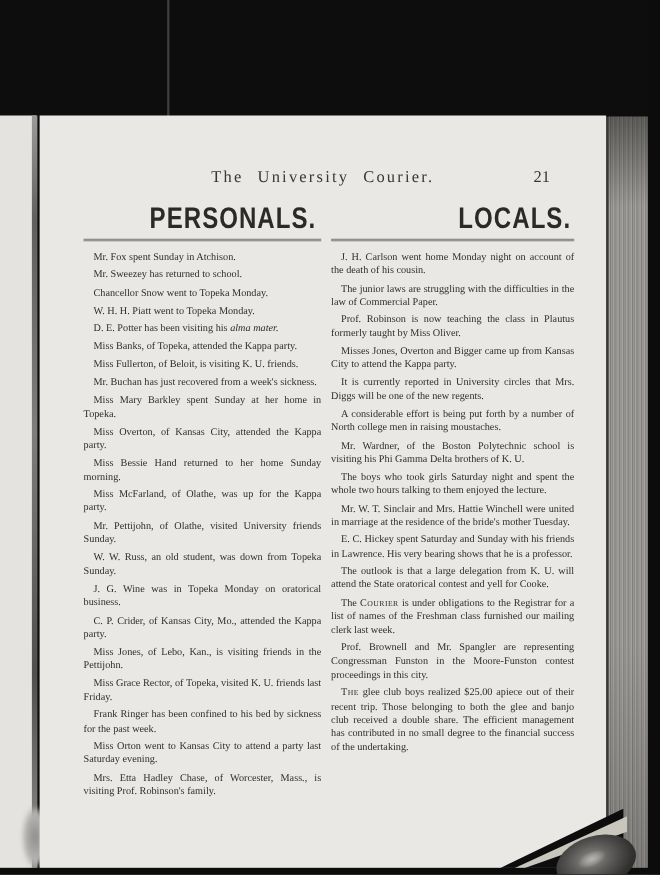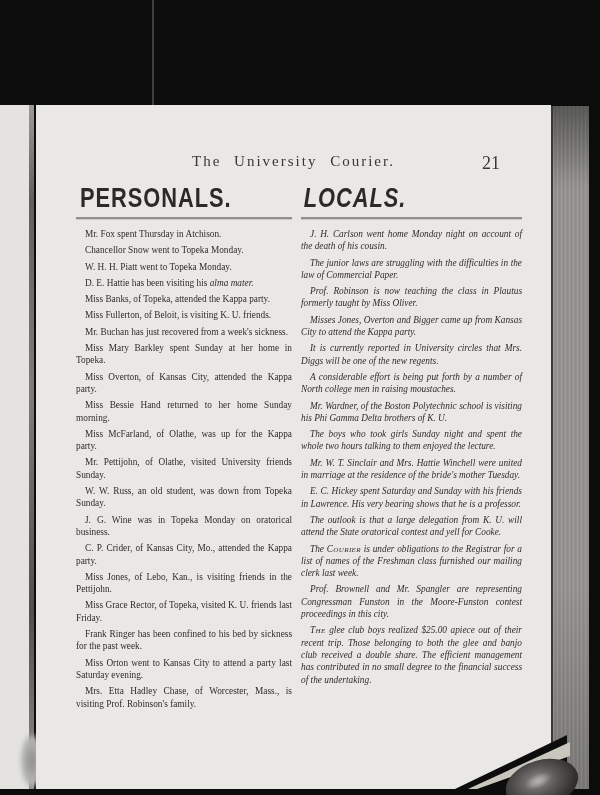--- a/index.html
+++ b/index.html
@@ -18,26 +18,26 @@
           background:radial-gradient(#8d8d8b 0%,#b5b5b3 55%,rgba(228,227,224,0) 75%);filter:blur(2px);}
   
   .fore-edge{position:absolute;left:551px;top:106px;width:38px;height:683px;border-left:2px solid #3a3936;
           background:
             linear-gradient(180deg,rgba(0,0,0,.40) 0%,rgba(0,0,0,0) 12%,rgba(0,0,0,0) 70%,rgba(0,0,0,.18) 100%),
             repeating-linear-gradient(90deg,#94938f 0px,#a8a7a3 1px,#7f7e7a 2px,#9a9995 3px,#8b8a86 4px);}
   
   .page{position:absolute;left:36px;top:105px;width:515px;height:684px;background:#eae8e4;color:#2f2d2b;}
   .masthead-title{position:absolute;left:0;top:48px;width:100%;text-align:center;font-size:15px;
           letter-spacing:2px;word-spacing:7px;color:#3a3836;}
-  .page-number{position:absolute;right:51px;top:48px;font-size:18px;color:#3a3836;}
+  .page-number{position:absolute;right:51px;top:48px;font-size:15px;color:#3a3836;}
   
   .col{position:absolute;top:80px;}
   .col-left{left:40px;width:216px;}
-  .col-right{left:265px;width:221px;font-style:italic;}
-  .col h2{margin:0;text-align:left;font-family:"Liberation Sans",sans-serif;font-weight:700;
+  .col-right{left:265px;width:221px;}
+  .col h2{margin:0;text-align:right;font-family:"Liberation Sans",sans-serif;font-weight:700;
           font-size:23px;line-height:26px;letter-spacing:1px;color:#2b2a28;}
   .col h2 span{display:inline-block;transform:scale(.95,1.18);}
   .rule{height:2px;background:#8f8f8b;margin-top:6px;box-shadow:0 1px 0 rgba(143,143,139,.35);}
   .col p{margin:0 0 4px 0;font-size:9.3px;line-height:12.3px;text-align:justify;text-indent:9px;}
   .col p:first-of-type{margin-top:9px;}
   .sc{font-variant:small-caps;letter-spacing:.4px;}
   
   .corner-black{position:absolute;left:455px;top:735px;width:112px;height:54px;background:#0d0d0d;
           clip-path:polygon(0% 100%,100% 0%,100% 100%);}
   .corner-curl{position:absolute;left:468px;top:742px;width:102px;height:47px;background:#c9c6be;
@@ -63,24 +63,25 @@
   <div class="fore-edge"></div>
   <div class="right-black"></div>
 
   <div class="page">
     <div class="masthead-title">The University Courier.</div>
     <div class="page-number">21</div>
 
     <div class="col col-left">
       <h2><span>PERSONALS.</span></h2>
       <div class="rule"></div>
-      <p>Mr. Fox spent Thursday in Atchison.</p>
+      <p>Mr. Fox spent Sunday in Atchison.</p>
+      <p>Mr. Sweezey has returned to school.</p>
       <p>Chancellor Snow went to Topeka Monday.</p>
       <p>W. H. H. Piatt went to Topeka Monday.</p>
-      <p><span>D. E. Hattie has been visiting his </span><i>alma mater.</i></p>
+      <p><span>D. E. Potter has been visiting his </span><i>alma mater.</i></p>
       <p>Miss Banks, of Topeka, attended the Kappa party.</p>
       <p>Miss Fullerton, of Beloit, is visiting K. U. friends.</p>
       <p>Mr. Buchan has just recovered from a week's sickness.</p>
       <p>Miss Mary Barkley spent Sunday at her home in Topeka.</p>
       <p>Miss Overton, of Kansas City, attended the Kappa party.</p>
       <p>Miss Bessie Hand returned to her home Sunday morning.</p>
       <p>Miss McFarland, of Olathe, was up for the Kappa party.</p>
       <p>Mr. Pettijohn, of Olathe, visited University friends Sunday.</p>
       <p>W. W. Russ, an old student, was down from Topeka Sunday.</p>
       <p>J. G. Wine was in Topeka Monday on oratorical business.</p>
@@ -95,21 +96,21 @@
     <div class="col col-right">
       <h2><span>LOCALS.</span></h2>
       <div class="rule"></div>
       <p>J. H. Carlson went home Monday night on account of the death of his cousin.</p>
       <p>The junior laws are struggling with the difficulties in the law of Commercial Paper.</p>
       <p>Prof. Robinson is now teaching the class in Plautus formerly taught by Miss Oliver.</p>
       <p>Misses Jones, Overton and Bigger came up from Kansas City to attend the Kappa party.</p>
       <p>It is currently reported in University circles that Mrs. Diggs will be one of the new regents.</p>
       <p>A considerable effort is being put forth by a number of North college men in raising moustaches.</p>
       <p>Mr. Wardner, of the Boston Polytechnic school is visiting his Phi Gamma Delta brothers of K. U.</p>
-      <p>The boys who took girls Sunday night and spent the whole two hours talking to them enjoyed the lecture.</p>
+      <p>The boys who took girls Saturday night and spent the whole two hours talking to them enjoyed the lecture.</p>
       <p>Mr. W. T. Sinclair and Mrs. Hattie Winchell were united in marriage at the residence of the bride's mother Tuesday.</p>
       <p>E. C. Hickey spent Saturday and Sunday with his friends in Lawrence.  His very bearing shows that he is a professor.</p>
       <p>The outlook is that a large delegation from K. U. will attend the State oratorical contest and yell for Cooke.</p>
       <p><span>The </span><span class="sc">Courier</span><span> is under obligations to the Registrar for a list of names of the Freshman class furnished our mailing clerk last week.</span></p>
       <p>Prof. Brownell and Mr. Spangler are representing Congressman Funston in the Moore-Funston contest proceedings in this city.</p>
       <p><span class="sc">The</span><span> glee club boys realized $25.00 apiece out of their recent trip.  Those belonging to both the glee and banjo club received a double share.  The efficient management has contributed in no small degree to the financial success of the undertaking.</span></p>
     </div>
   </div>
 
   <div class="corner-black"></div>

